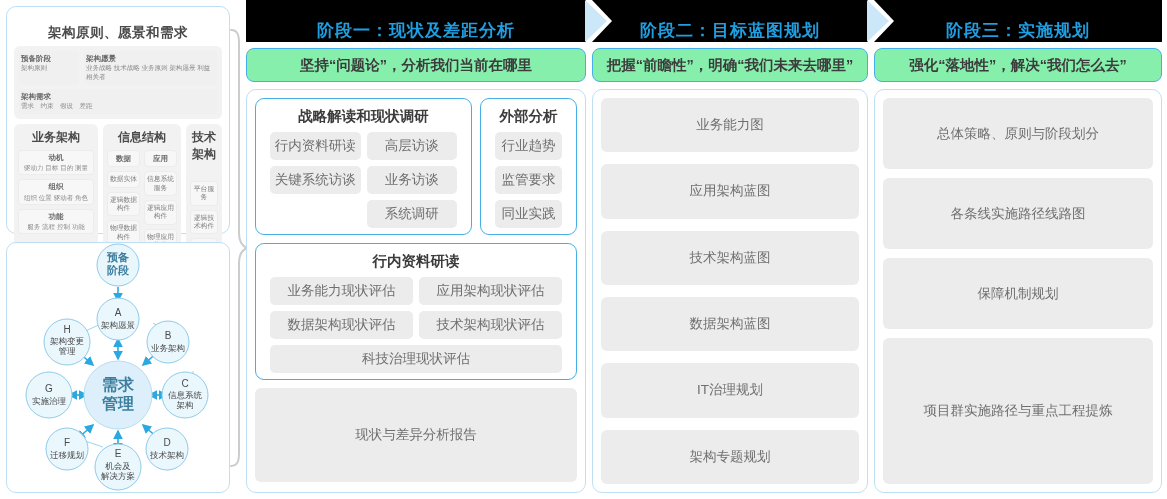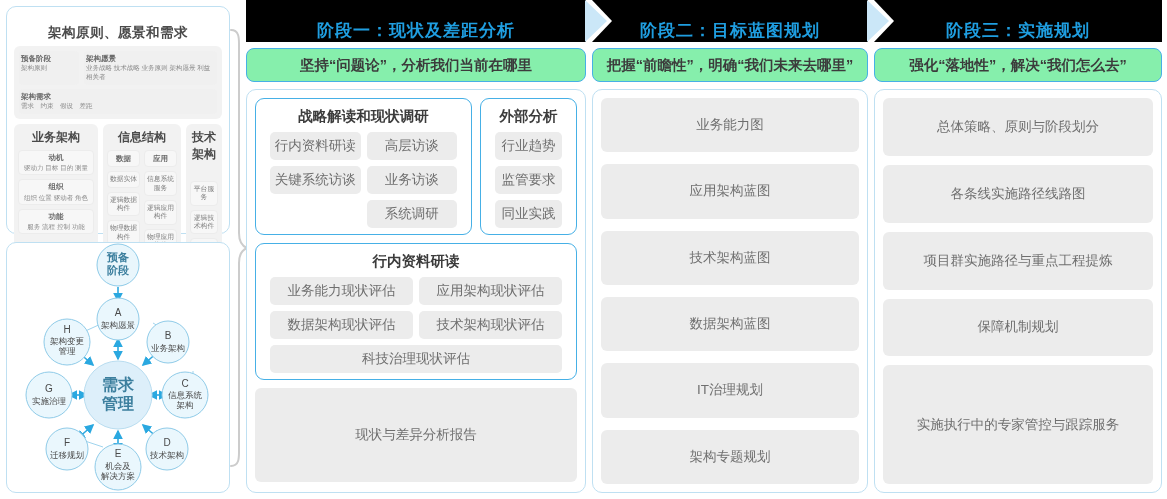--- a/index.html
+++ b/index.html
@@ -376,19 +376,18 @@
       <svg class="innotch" viewBox="0 0 20 42" preserveAspectRatio="none">
         <polygon points="0,0 20,21 0,42" fill="#ffffff"></polygon>
       </svg>
       <span>阶段三：实施规划</span>
     </div>
     <div class="subhdr">强化“落地性”，解决“我们怎么去”</div>
 
     <div class="body">
       <div class="bigchip">总体策略、原则与阶段划分</div>
       <div class="bigchip">各条线实施路径线路图</div>
-      <div class="bigchip">项目群实施路径与重点工程提炼</div>
       <div class="bigchip">保障机制规划</div>
-      <div class="bigchip tall">实施执行中的专家管控与跟踪服务</div>
+      <div class="bigchip tall">项目群实施路径与重点工程提炼</div>
     </div>
   </div>
 
 </div>
 
 </body></html>

